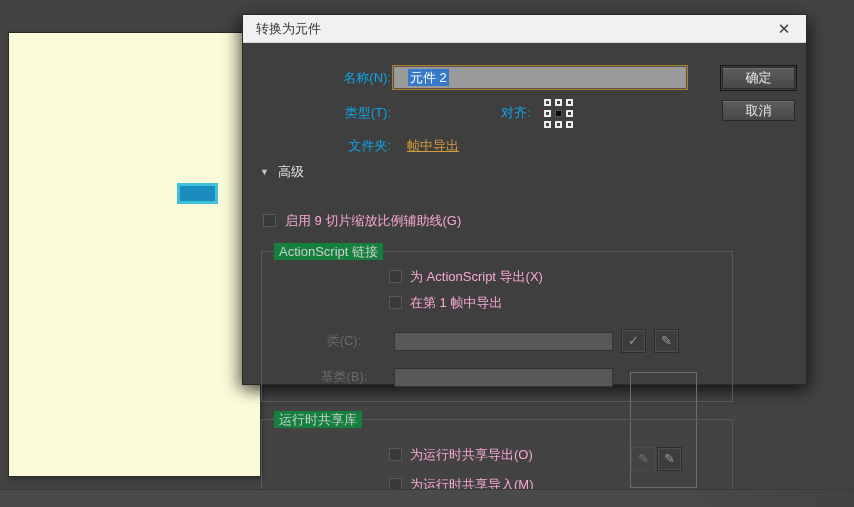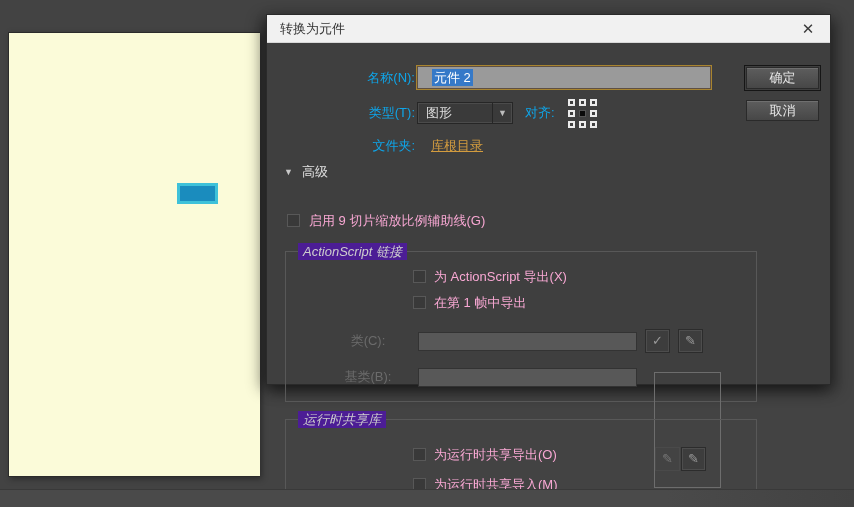--- a/index.html
+++ b/index.html
@@ -17,21 +17,21 @@
     background:#fbfbd9; border:1px solid #2b2b2b; border-right:none;
     box-shadow:2px 2px 6px rgba(0,0,0,.35);
   }
   #shape {
     position:absolute; left:168px; top:150px; width:41px; height:21px;
     background:#1a8cbe; border:3px solid #3ec1d9;
   }
 
   
   #dialog {
-    position:absolute; left:266px; top:14px; width:565px; height:371px;
+    position:absolute; left:242px; top:14px; width:565px; height:371px;
     background:#3f3f3f; border:1px solid #2a2a2a;
     box-shadow:-5px 4px 14px rgba(0,0,0,.45), 5px 6px 14px rgba(0,0,0,.4);
   }
   #titlebar {
     position:absolute; left:0; top:0; width:100%; height:28px;
     background:#f1f1f1; border-bottom:1px solid #d8d8d8;
     color:#333; line-height:28px;
   }
   #title-text { position:absolute; left:13px; top:0; }
   #close-btn {
@@ -88,22 +88,22 @@
     position:absolute; width:13px; height:13px;
     border:1px solid #585858; background:#393939;
   }
   .chk-label { position:absolute; height:18px; line-height:18px; color:#f9a8d4; white-space:nowrap; }
 
   
   .group {
     position:absolute; border:1px solid #585858; background:transparent;
   }
   .group .legend {
-    position:absolute; top:-9px; left:12px; background:#4c1d95;
-    padding:0 5px; color:#cdcdcd; line-height:17px;font-style:italic;
+    position:absolute; top:-9px; left:12px; background:#15803d;
+    padding:0 5px; color:#cdcdcd; line-height:17px;
   }
 
   .tfield {
     position:absolute; height:19px; background:#585858; border:1px solid #333;
   }
   .sq-btn {
     position:absolute; width:25px; height:24px; background:#3d3d3d;
     border:1px solid #2c2c2c; box-shadow:inset 0 0 0 1px #4d4d4d;
     text-align:center; line-height:22px; color:#9a9a9a; font-size:13px;
   }
@@ -147,40 +147,36 @@
       <span id="close-btn">✕</span>
     </div>
 
     <div class="lbl" style="left:60px;width:88px;top:52px;">名称(N):</div>
     <div id="name-input">
       <span class="sel-text">元件 2</span>
     </div>
     <div class="btn default" style="left:479px;top:52px;">确定</div>
 
     <div class="lbl" style="left:60px;width:88px;top:87px;">类型(T):</div>
-    <div id="type-dropdown">
-      <span class="val">图形</span>
-      <span class="arrow-box">▼</span>
-    </div>
     <div class="lbl" style="left:258px;width:42px;top:87px;text-align:left;">对齐:</div>
     <div id="reg-grid">
       <span class="sq"></span>
       <span class="sq"></span>
       <span class="sq"></span>
       <span class="sq"></span>
       <span class="sq sel"></span>
       <span class="sq"></span>
       <span class="sq"></span>
       <span class="sq"></span>
       <span class="sq"></span>
     </div>
     <div class="btn" style="left:479px;top:85px;height:21px;line-height:19px;">取消</div>
 
     <div class="lbl" style="left:60px;width:88px;top:121px;height:20px;line-height:20px;">文件夹:</div>
-    <span id="folder-link">库根目录</span>
+    <span id="folder-link">帧中导出</span>
 
     <div id="advanced-row">
       <span class="tri">▼</span><span>高级</span>
     </div>
 
     <span class="chk" style="left:20px;top:199px;"></span>
     <span class="chk-label" style="left:42px;top:197px;">启用 9 切片缩放比例辅助线(G)</span>
 
     <div class="group" style="left:18px;top:236px;width:472px;height:151px;">
       <span class="legend">ActionScript 链接</span>

